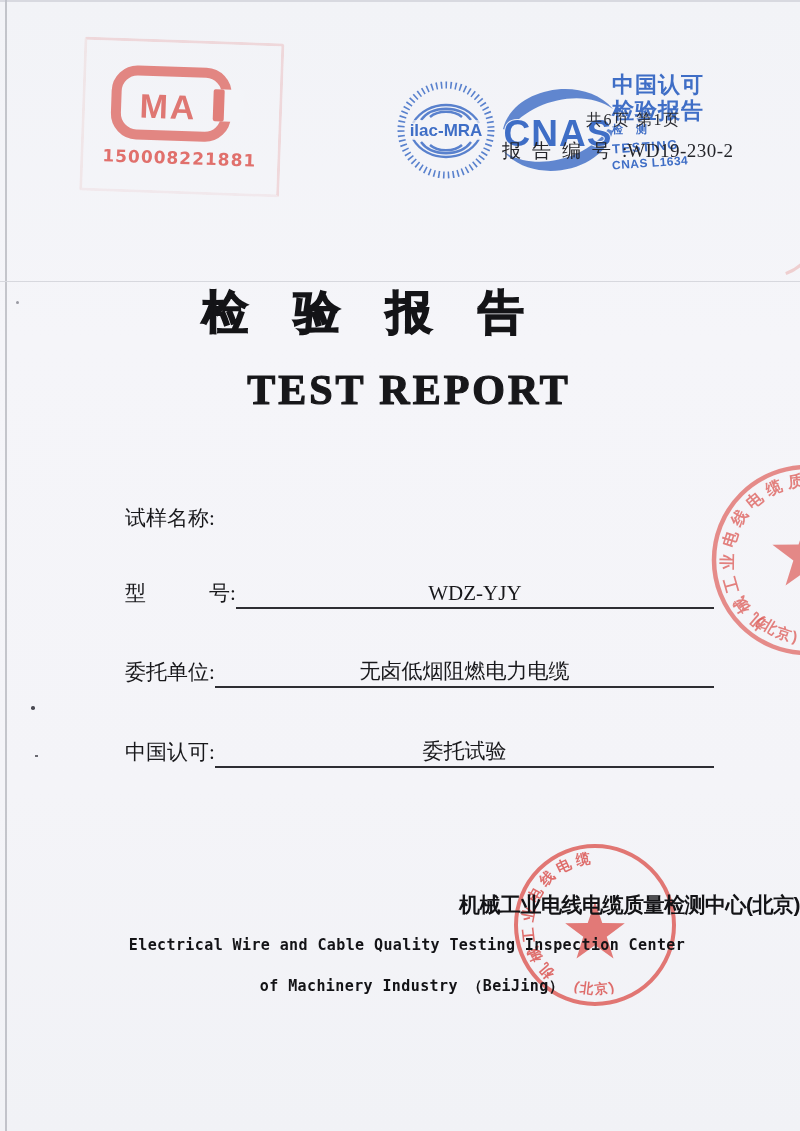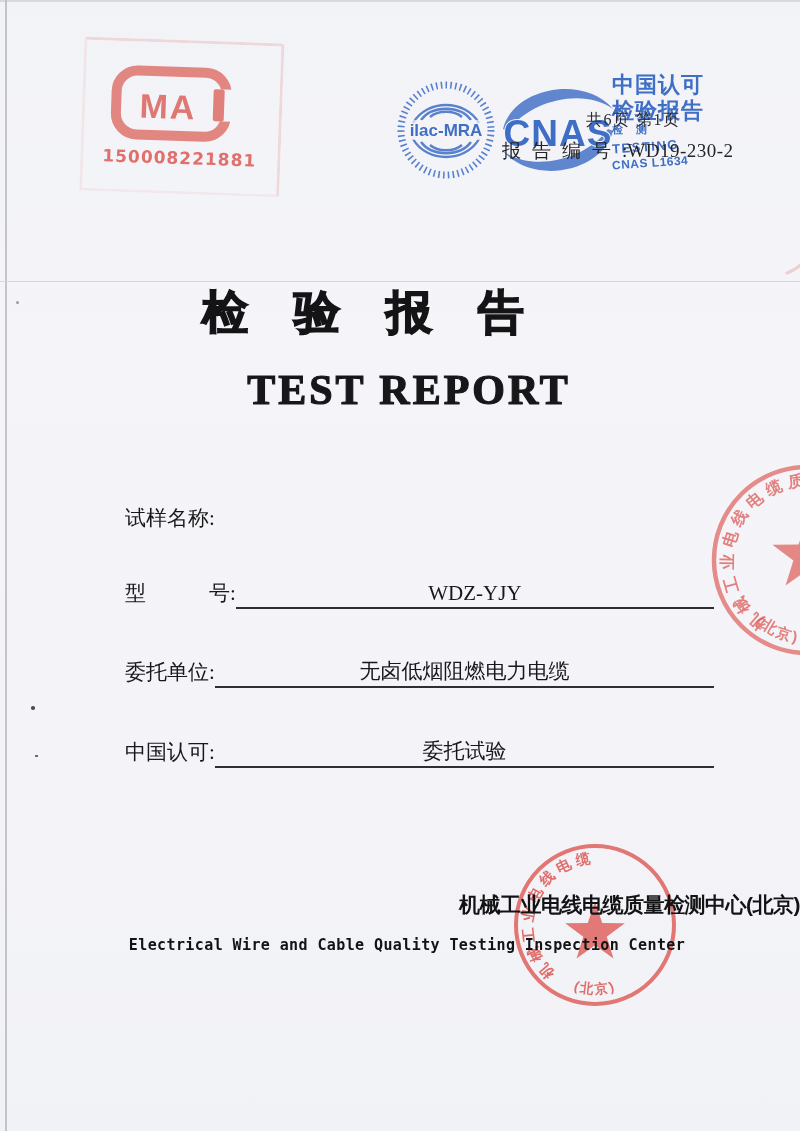--- a/index.html
+++ b/index.html
@@ -163,14 +163,15 @@
     <text font-size="14.5" font-weight="bold" letter-spacing="4.5" fill="rgba(219,85,82,0.85)">
       <textPath href="#arcTop" startOffset="61%">机械工业电线电缆质量检测中心</textPath>
     </text>
     <text font-size="13.5" font-weight="bold" letter-spacing="2" fill="rgba(219,85,82,0.85)" text-anchor="middle">
       <textPath href="#arcBot" startOffset="50%">(北京)</textPath>
     </text>
   </svg>
 
   <div class="abs org-zh">机械工业电线电缆质量检测中心(北京)</div>
   <div class="abs org-en org-en1">Electrical Wire and Cable Quality Testing Inspection Center</div>
+  <div class="abs org-en org-en2">of Machinery Industry （BeiJing）</div>
 
 </div>
 
 </body></html>

